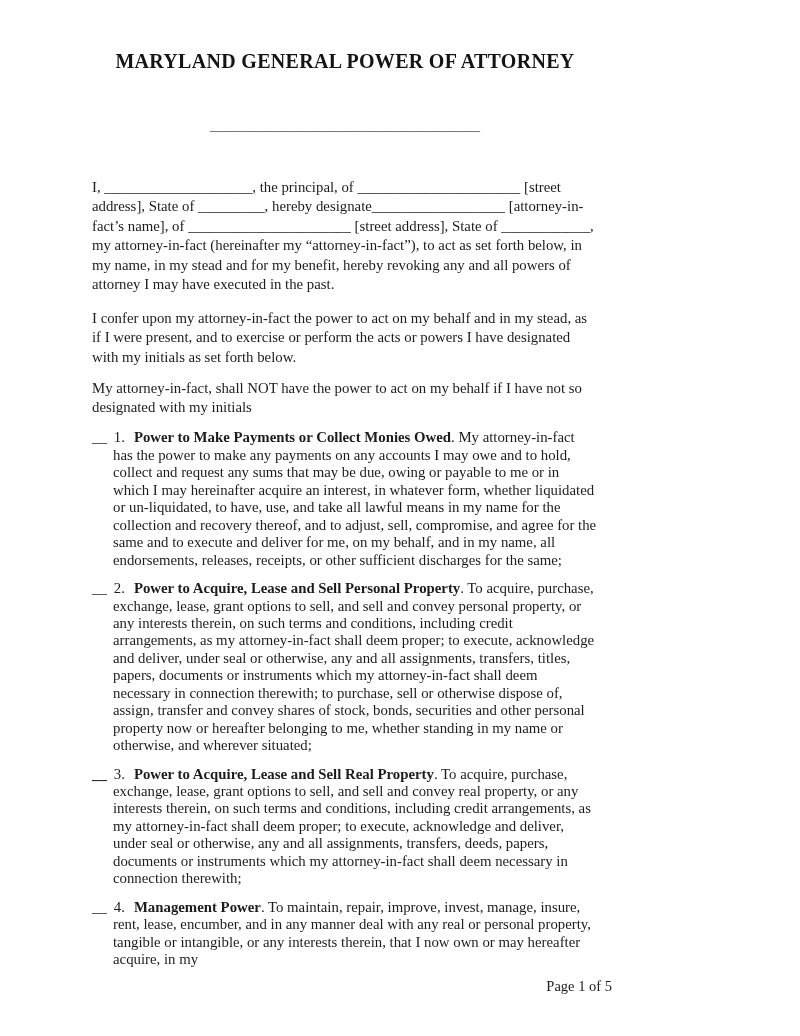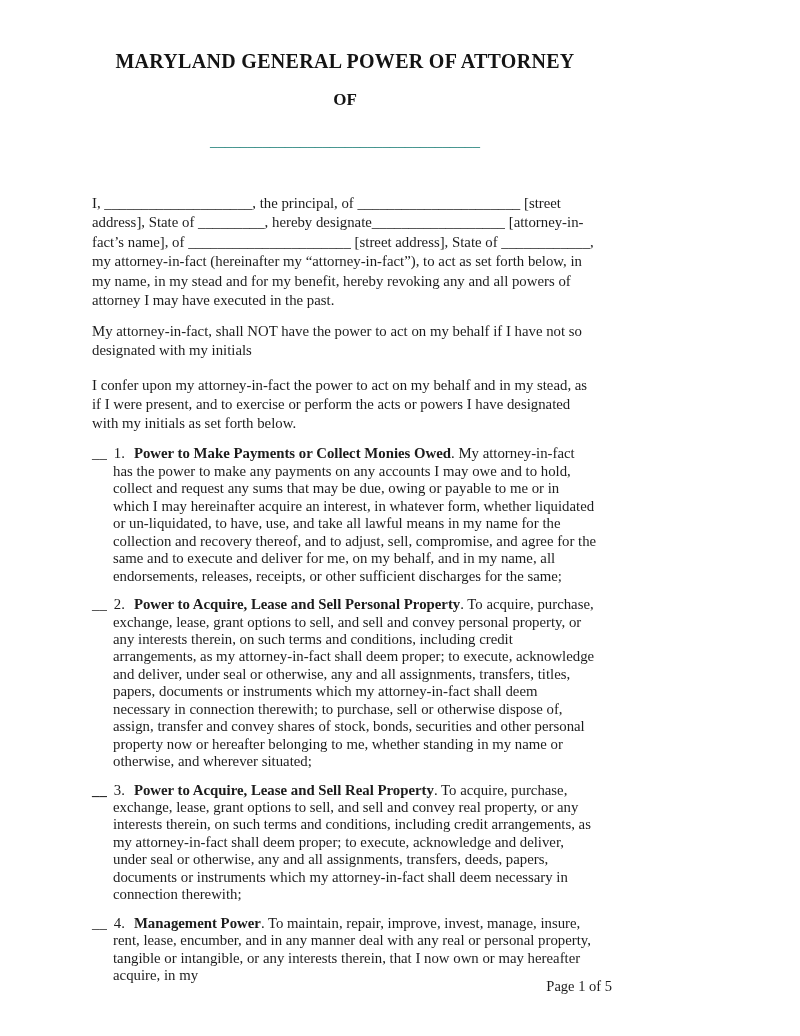--- a/index.html
+++ b/index.html
@@ -29,22 +29,22 @@
   .doc-of {
     font-size: 17px;
     font-weight: bold;
     text-align: center;
     margin-top: 17px;
     color: #141414;
   }
   .name-blank {
     font-size: 15px;
     text-align: center;
-    margin-top: 23px;
-    color: #0f766e;
+    margin-top: 44px;
+    color: #6d28d9;
   }
   .intro {
     margin-top: 44px;
     font-size: 14.8px;
     line-height: 1.31;
   }
   .section-heading {
     margin-top: 15px;
     font-size: 15.5px;
     font-weight: bold;
@@ -76,28 +76,27 @@
     font-size: 14.5px;
     color: #1c1c1c;
   }
 </style>
 </head>
 <body>
 
 <div class="page">
 
   <div class="doc-title">MARYLAND GENERAL POWER OF ATTORNEY</div>
-  <div class="doc-of">OF</div>
   <div class="name-blank">____________________________________</div>
 
   <p class="intro">I, ____________________, the principal, of ______________________ [street address], State of _________, hereby designate__________________ [attorney-in-fact’s name], of ______________________ [street address], State of ____________, my attorney-in-fact (hereinafter my “attorney-in-fact”), to act as set forth below, in my name, in my stead and for my benefit, hereby revoking any and all powers of attorney I may have executed in the past.</p>
 
 
+  <p class="body-para p1">I confer upon my attorney-in-fact the power to act on my behalf and in my stead, as if I were present, and to exercise or perform the acts or powers I have designated with my initials as set forth below.</p>
   <p class="body-para p2">My attorney-in-fact, shall NOT have the power to act on my behalf if I have not so designated with my initials</p>
-  <p class="body-para p1">I confer upon my attorney-in-fact the power to act on my behalf and in my stead, as if I were present, and to exercise or perform the acts or powers I have designated with my initials as set forth below.</p>
 
   <div class="items">
 
     <div class="item">
       <span class="blank">__</span><span class="num">1.</span><span class="item-title">Power to Make Payments or Collect Monies Owed</span><span>. My attorney-in-fact has the power to make any payments on any accounts I may owe and to hold, collect and request any sums that may be due, owing or payable to me or in which I may hereinafter acquire an interest, in whatever form, whether liquidated or un-liquidated, to have, use, and take all lawful means in my name for the collection and recovery thereof, and to adjust, sell, compromise, and agree for the same and to execute and deliver for me, on my behalf, and in my name, all endorsements, releases, receipts, or other sufficient discharges for the same;</span>
     </div>
 
     <div class="item">
       <span class="blank">__</span><span class="num">2.</span><span class="item-title">Power to Acquire, Lease and Sell Personal Property</span><span>. To acquire, purchase, exchange, lease, grant options to sell, and sell and convey personal property, or any interests therein, on such terms and conditions, including credit arrangements, as my attorney-in-fact shall deem proper; to execute, acknowledge and deliver, under seal or otherwise, any and all assignments, transfers, titles, papers, documents or instruments which my attorney-in-fact shall deem necessary in connection therewith; to purchase, sell or otherwise dispose of, assign, transfer and convey shares of stock, bonds, securities and other personal property now or hereafter belonging to me, whether standing in my name or otherwise, and wherever situated;</span>
     </div>

